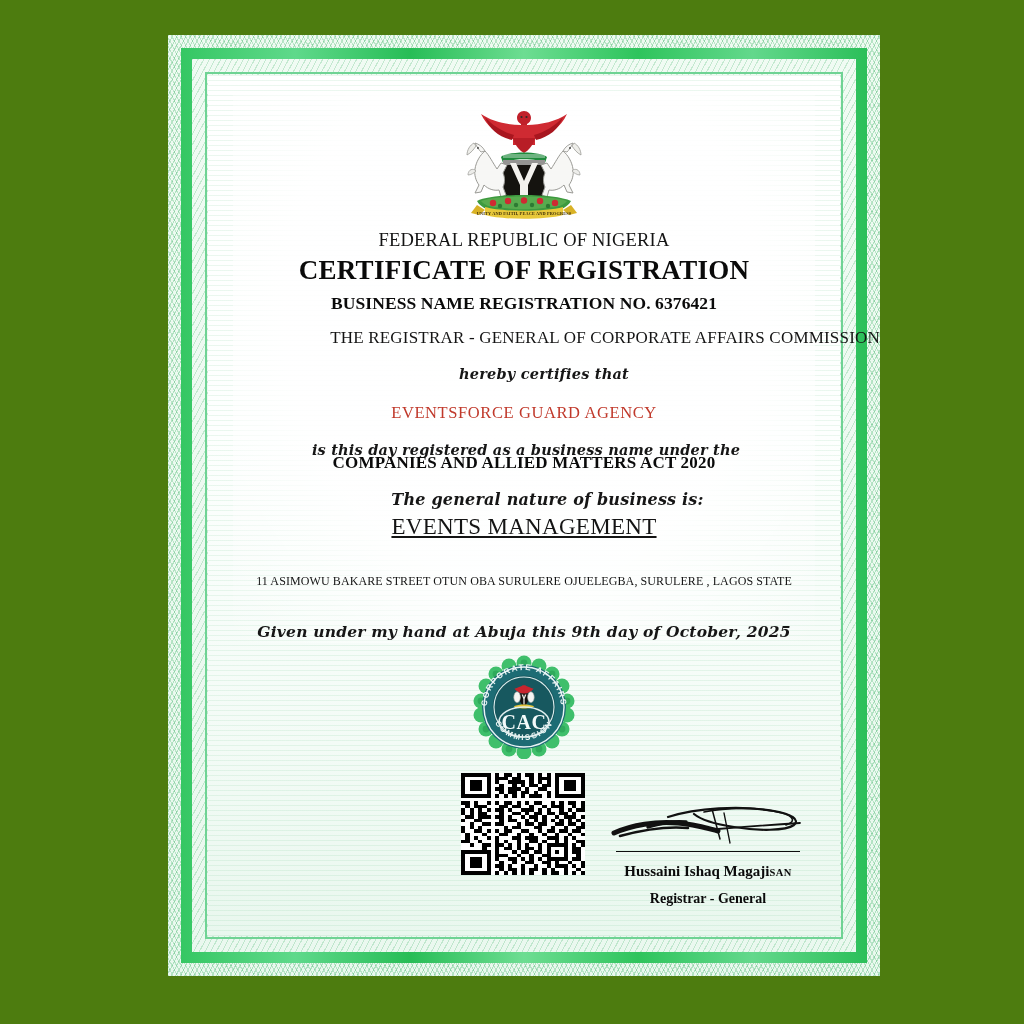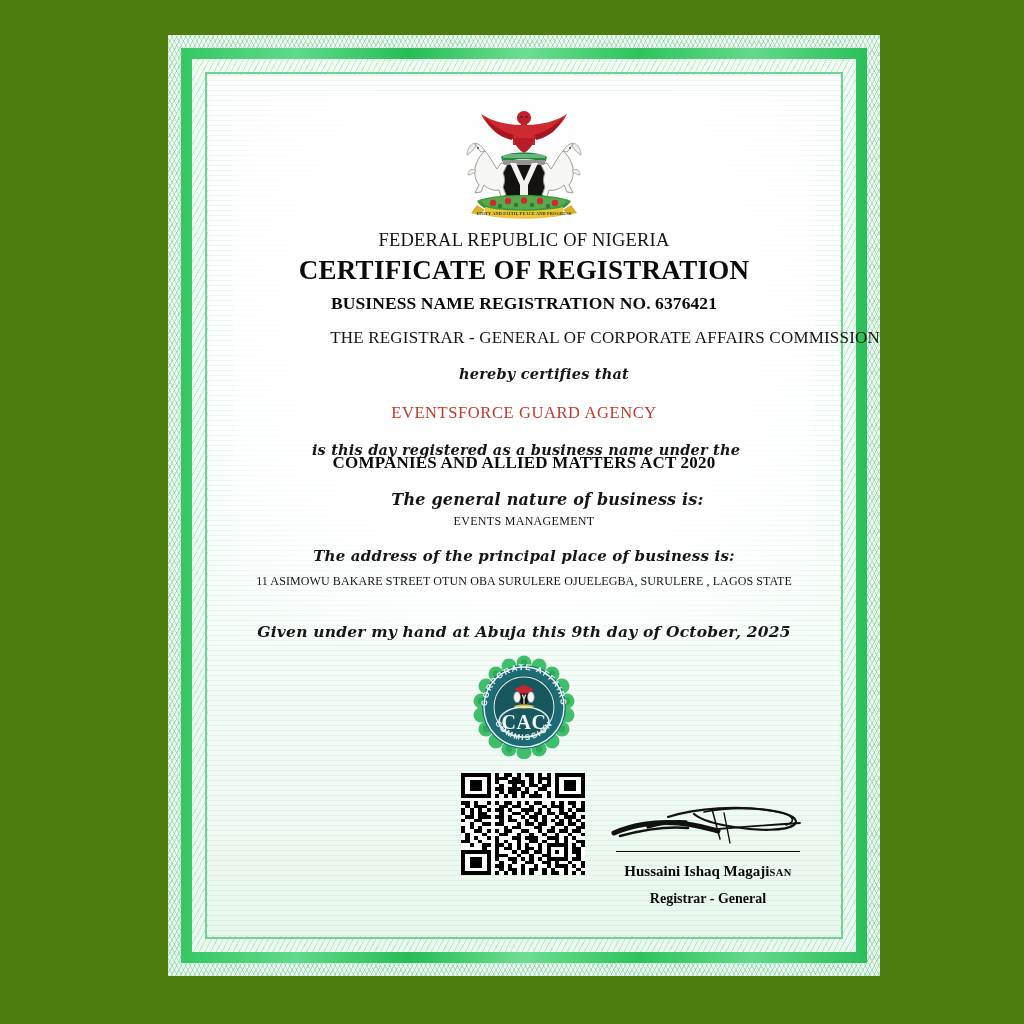--- a/index.html
+++ b/index.html
@@ -208,23 +208,24 @@
     top: 455px;
     font-size: 16px;
     color: #161616;
     margin-left: 47px;
   }
 
   .nature-value {
     position: absolute;
     left: 0; right: 0;
     top: 479px;
-    font-size: 12px;
+    font-size: 23px;
     letter-spacing: 0.3px;
     color: #141414;
+    text-decoration: underline;
   }
 
   .address-label {
     position: absolute;
     left: 0; right: 0;
     top: 512px;
     font-size: 15px;
     color: #161616;
   }
 
@@ -393,21 +394,20 @@
       <div class="business-name">EVENTSFORCE GUARD AGENCY</div>
 
       <div class="registered-as script">is this day registered as a business name under the</div>
 
       <div class="act-line">COMPANIES AND ALLIED MATTERS ACT 2020</div>
 
       <div class="nature-label script">The general nature of business is:</div>
 
       <div class="nature-value">EVENTS MANAGEMENT</div>
 
-      <div class="address-label script">The address of the principal place of business is:</div>
 
       <div class="address-value">11 ASIMOWU BAKARE STREET OTUN OBA SURULERE OJUELEGBA, SURULERE , LAGOS STATE</div>
 
       <div class="given-line script">Given under my hand at Abuja this 9th day of October, 2025</div>
 
       <div class="seal">
         <svg viewBox="0 0 104 104" width="104" height="104" xmlns="http://www.w3.org/2000/svg">
           <defs>
             <path id="arcTop" d="M 52,52 m -37,0 a 37,37 0 1,1 74,0" fill="none"></path>
             <path id="arcBottom" d="M 52,52 m -33,0 a 33,33 0 1,0 66,0" fill="none"></path>

